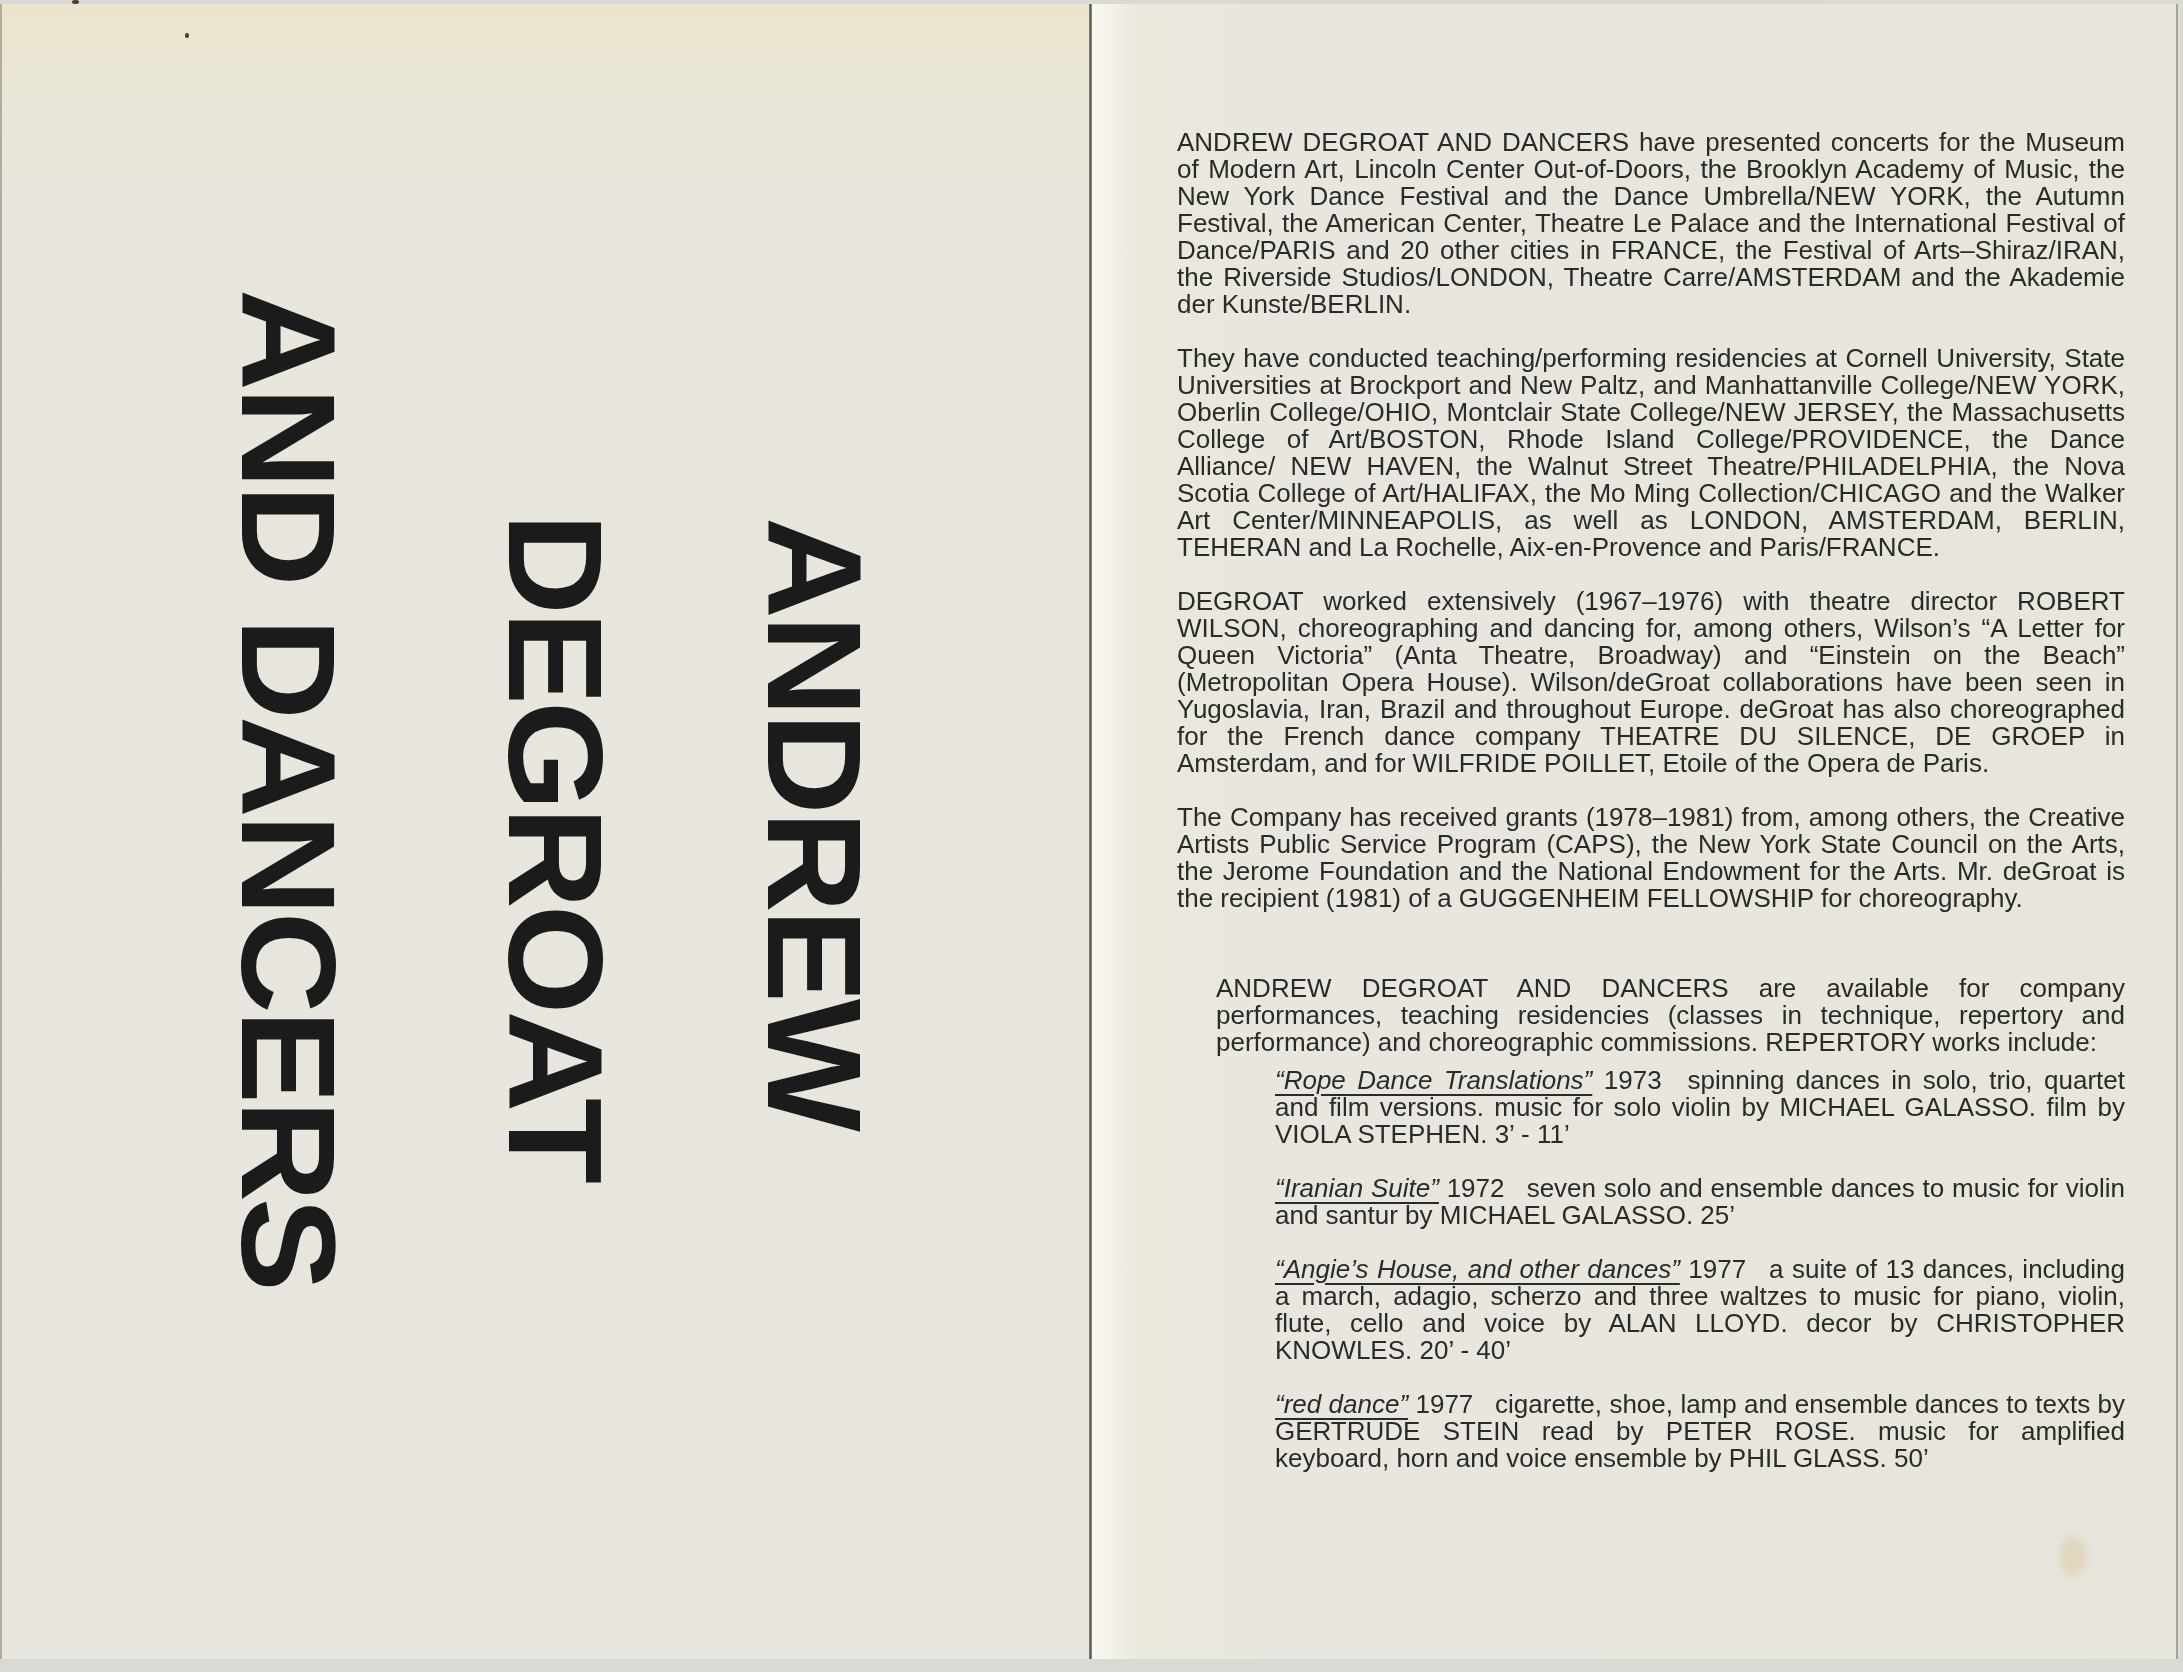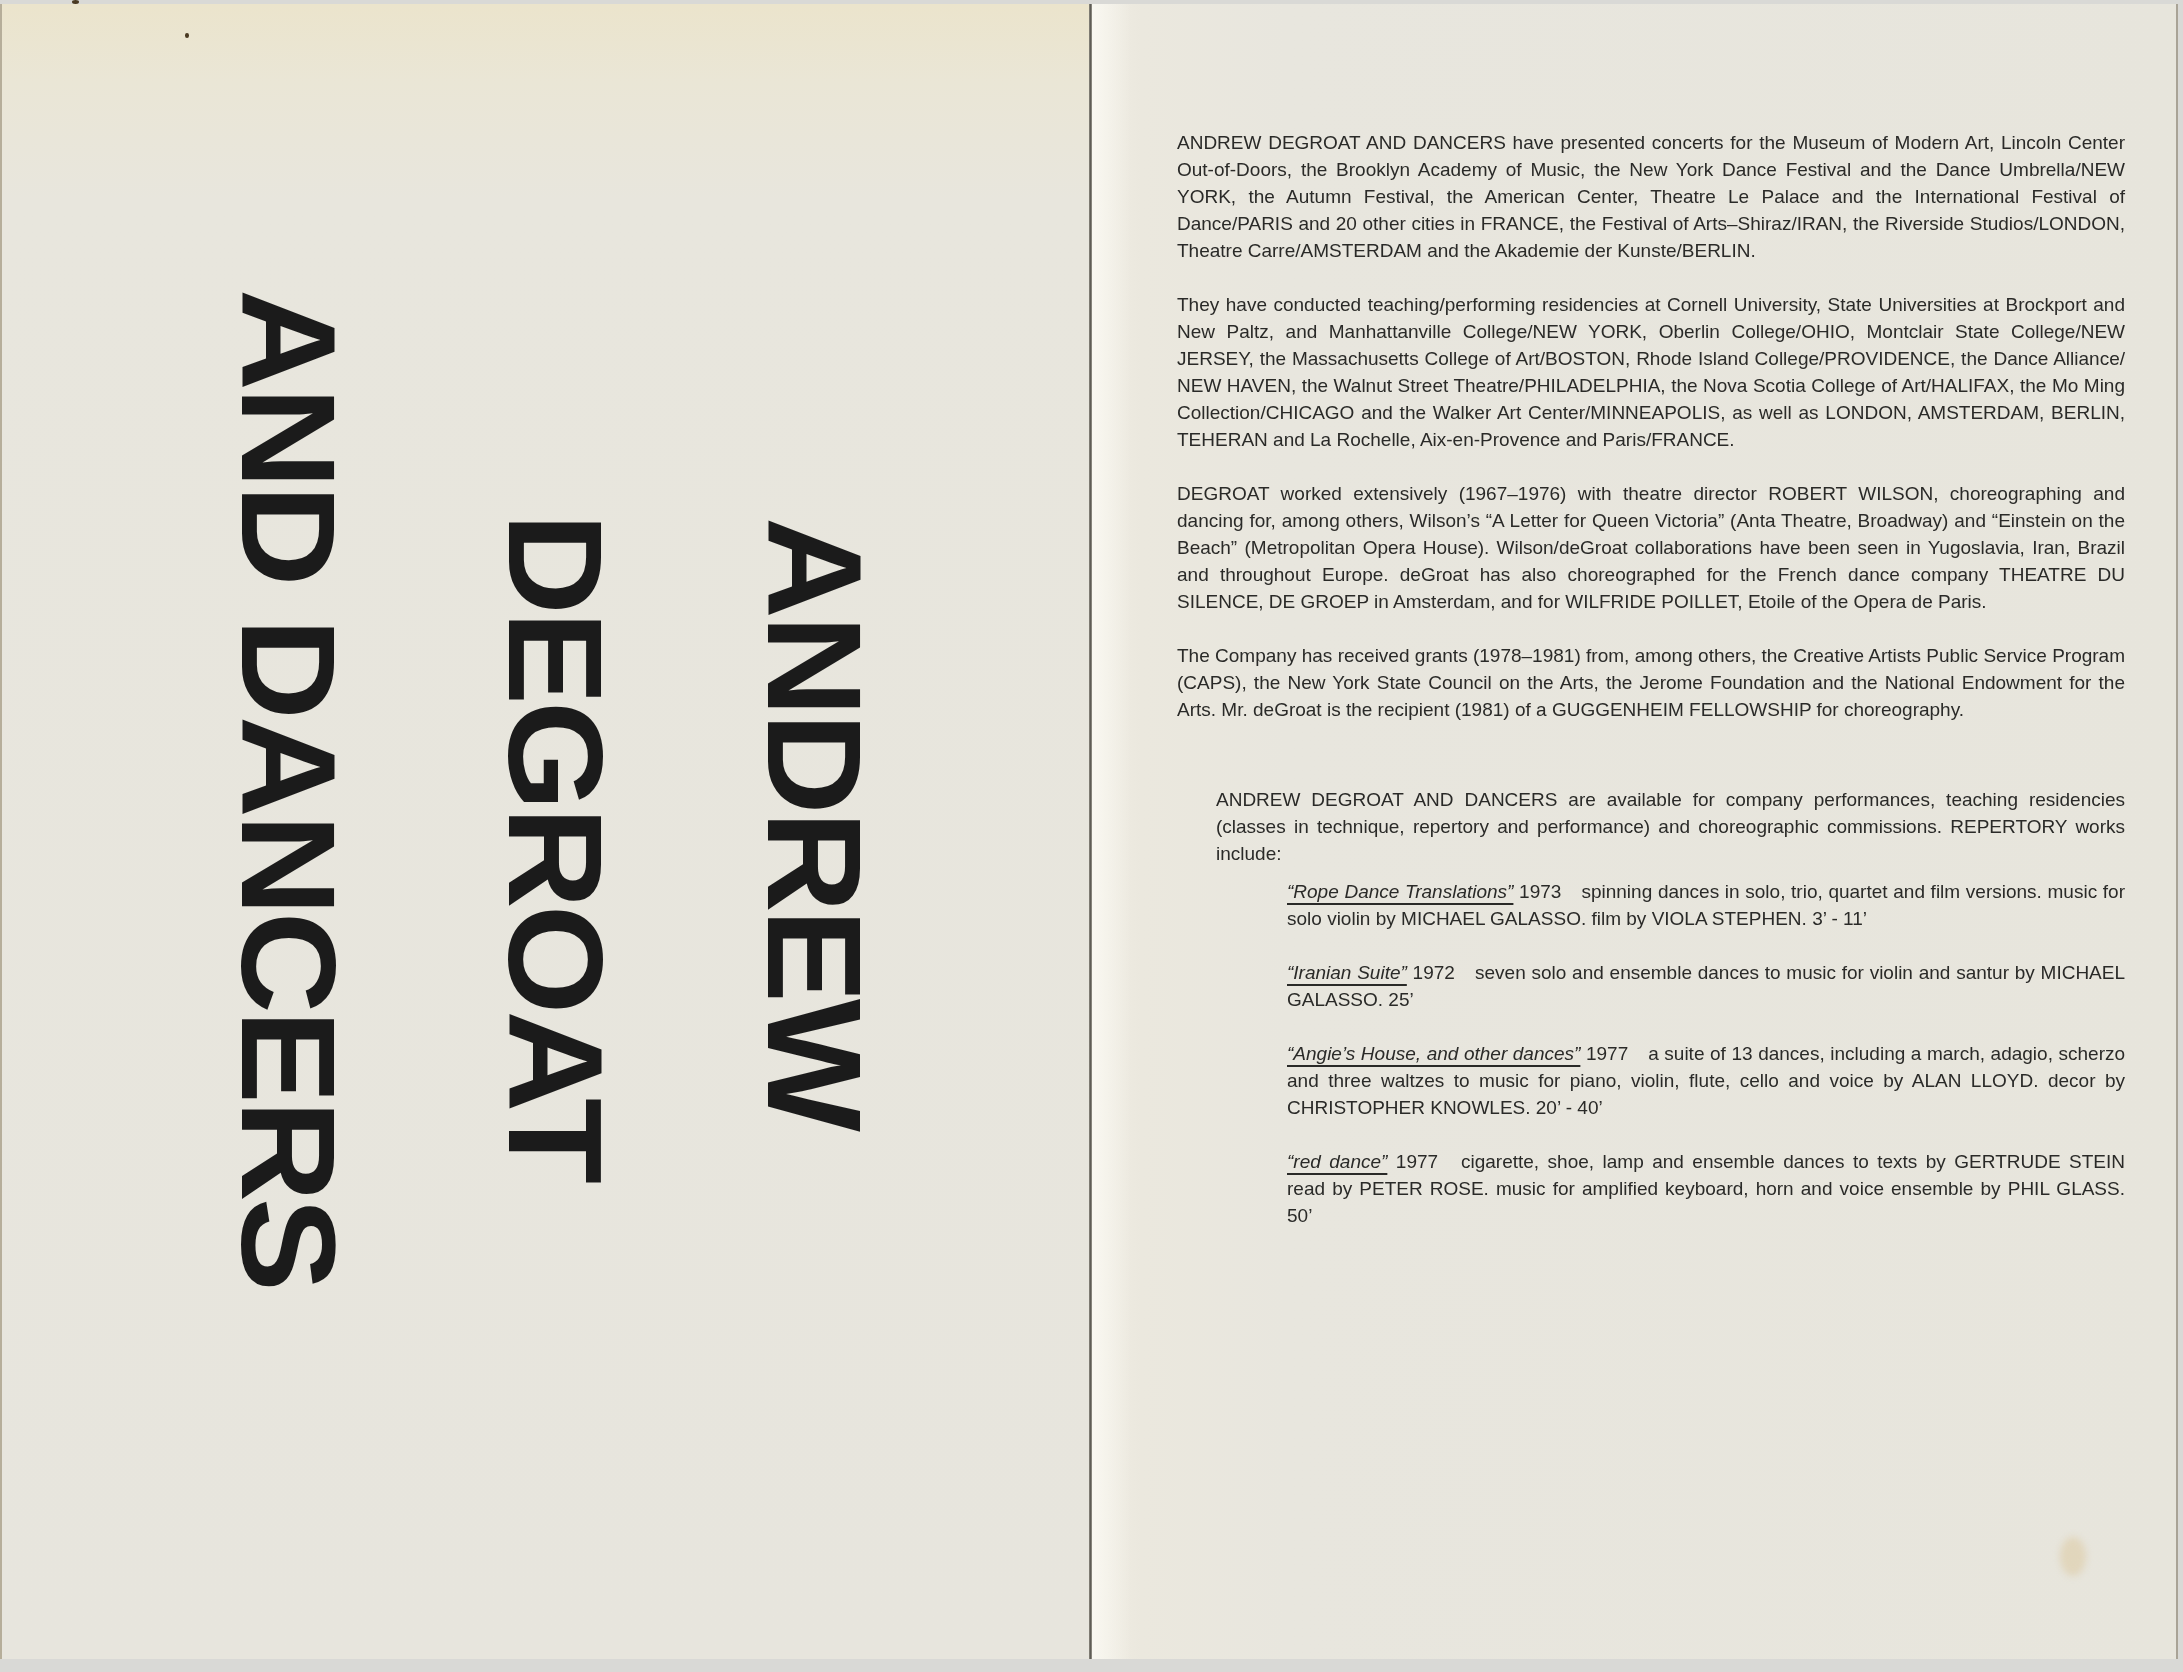--- a/index.html
+++ b/index.html
@@ -52,29 +52,29 @@
     transform: scaleX(0.95);
   }
   .t-andrew  { left: 742px; top: 513px; }
   .t-degroat { left: 483px;  top: 509px; }
   .t-dancers { left: 216px;  top: 285px; }
 
   
   .body-col {
     position: absolute; left: 1177px; top: 129px; width: 948px;
     color: #2a2a28;
-    font-size: 19px;
+    font-size: 26px;
     line-height: 27px;
     text-align: justify;
     hyphens: manual;
   }
   .body-col p { margin: 0 0 27px 0; }
   .body-col p.gap-large { margin-top: 63px; }
   .rep-list { margin-left: 98px; margin-top: 10.5px; }
-  .rep-item { margin: 0 0 27px 12px; text-align: justify; }
+  .rep-item { margin: 0 0 27px 0; text-align: justify; }
   .rep-title { font-style: italic; text-decoration: underline; text-decoration-thickness: 2px; text-underline-offset: 5.2px; }
   .rep-title.plain { text-decoration: none; }
   .rep-year { margin-right: 14.4px; }
 </style>
 </head>
 <body>
 
 <div class="spread">
   <div class="page left">
     <div class="cover-title t-andrew">ANDREW</div>

